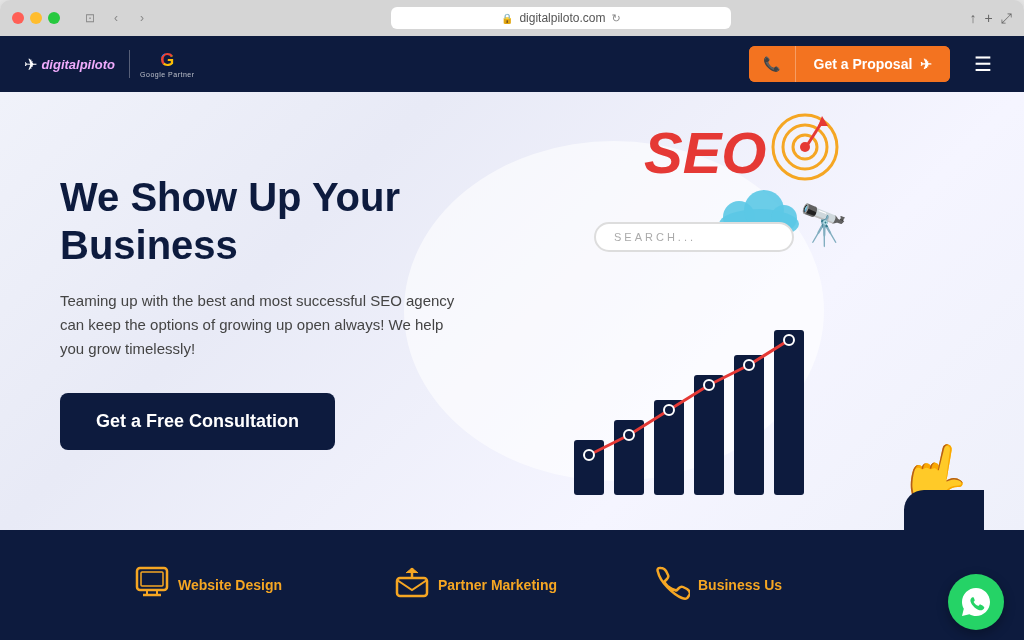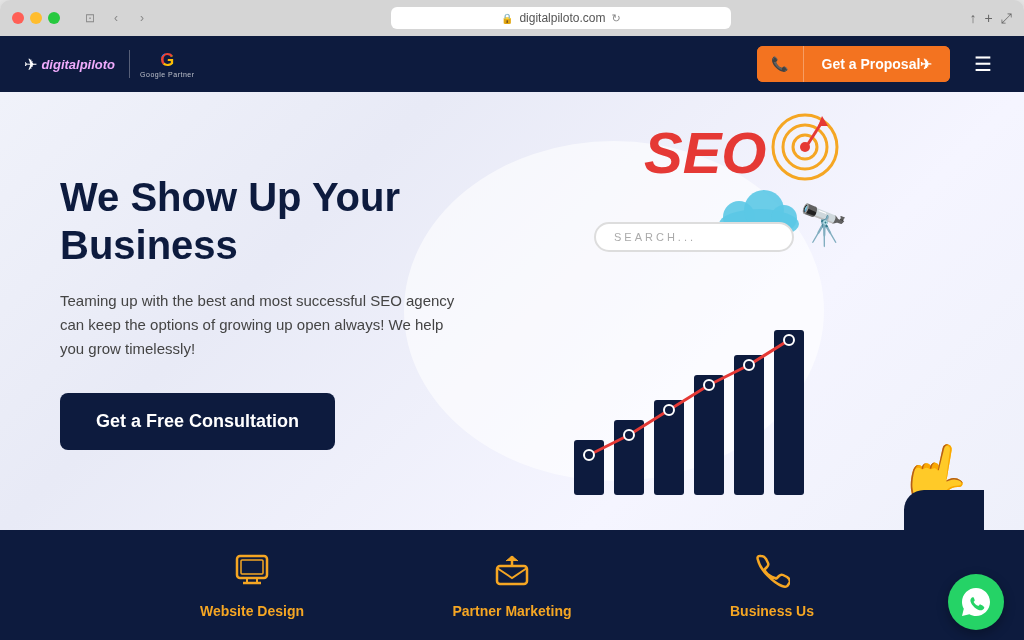--- a/index.html
+++ b/index.html
@@ -177,20 +177,21 @@
     .nav-proposal-btn {
       background: #f37320;
       border: none;
       color: white;
       padding: 10px 18px;
       cursor: pointer;
       font-size: 14px;
       font-weight: 600;
       display: flex;
       align-items: center;
+      gap: 8px;
     }
 
     .nav-menu-btn {
       background: none;
       border: none;
       color: white;
       cursor: pointer;
       font-size: 20px;
       padding: 4px 8px;
     }
@@ -259,21 +260,21 @@
       align-items: center;
       justify-content: center;
       gap: 0;
       flex-shrink: 0;
       position: relative;
     }
 
     .footer-item {
       flex: 1;
       display: flex;
-      flex-direction: column;
+      flex-direction: row;
       align-items: center;
       gap: 8px;
       padding: 12px;
       max-width: 260px;
     }
 
     .footer-icon {
       font-size: 30px;
       color: #f5a623;
     }

